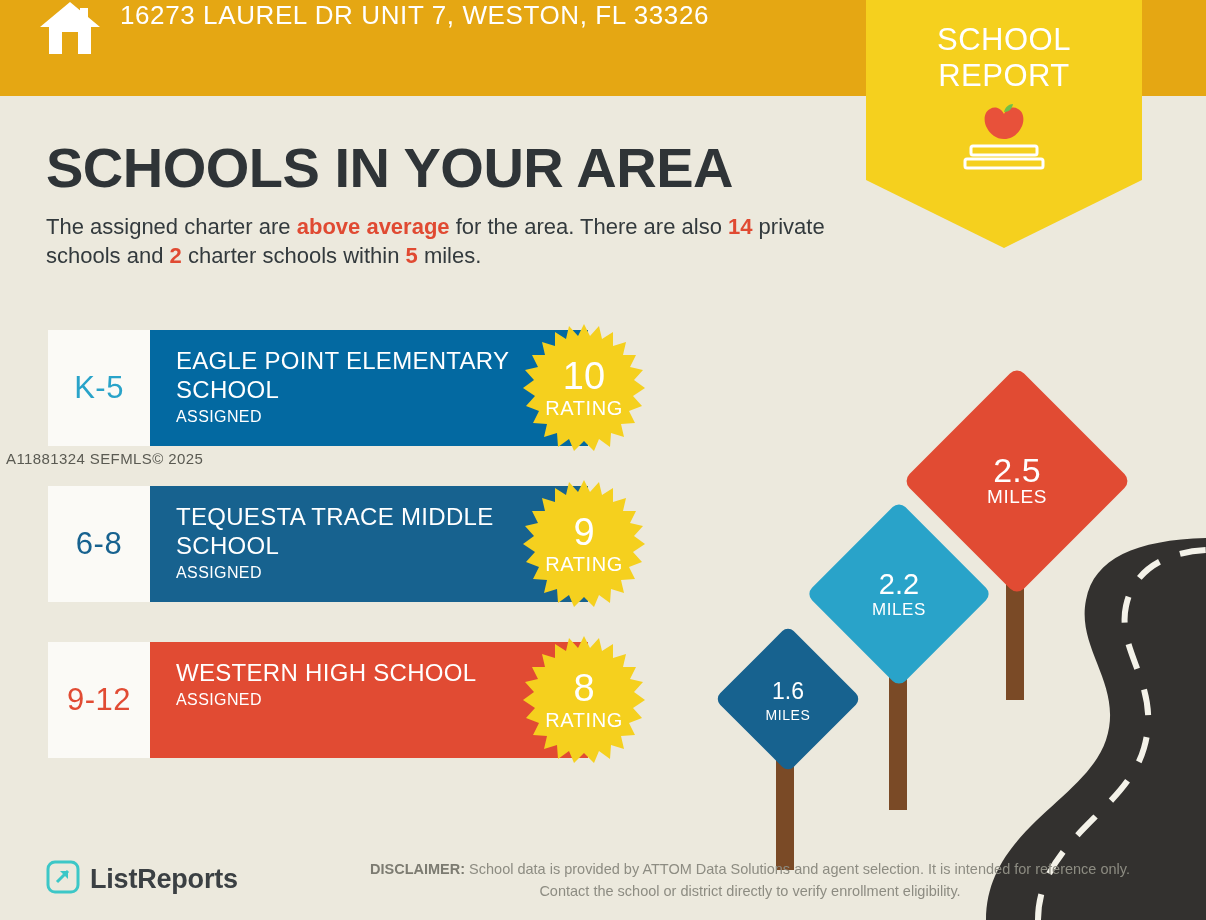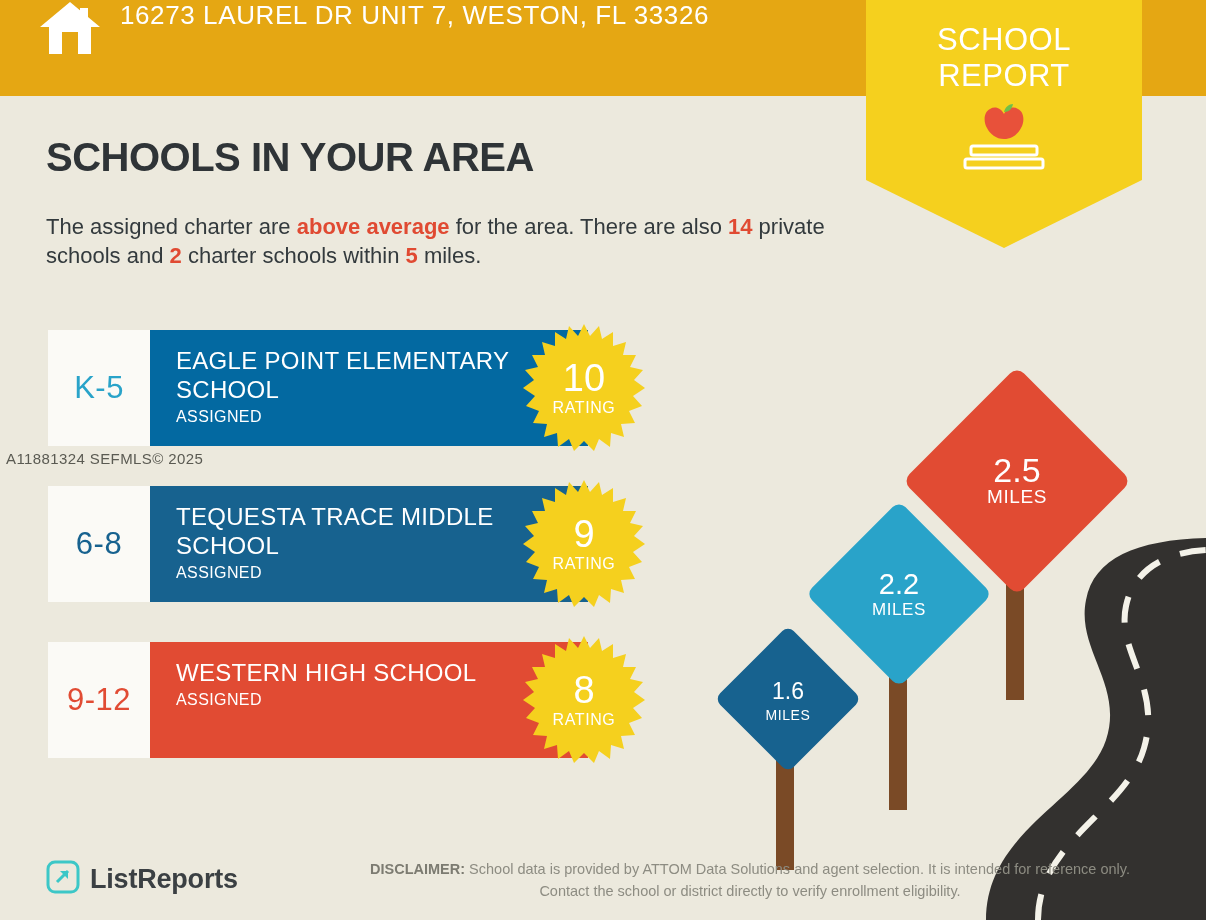--- a/index.html
+++ b/index.html
@@ -80,21 +80,21 @@
     top: 98px;
     width: 276px;
     text-align: center;
   }
 
   
   .headline {
     position: absolute;
     left: 46px;
     top: 135px;
-    font-size: 40px;
+    font-size: 56px;
     font-weight: bold;
     color: #2f3437;
     letter-spacing: -0.5px;
   }
   .subline {
     position: absolute;
     left: 46px;
     top: 212px;
     width: 800px;
     font-size: 22px;
@@ -159,21 +159,21 @@
     left: 0; top: 0;
     width: 132px;
     height: 132px;
     display: flex;
     flex-direction: column;
     align-items: center;
     justify-content: center;
     color: #ffffff;
   }
   .rating-num { font-size: 38px; line-height: 38px; }
-  .rating-lbl { font-size: 16px; letter-spacing: 0.6px; margin-top: 2px; }
+  .rating-lbl { font-size: 20px; letter-spacing: 0.6px; margin-top: 2px; }
 
   
   .mls {
     position: absolute;
     left: 6px;
     top: 450px;
     font-size: 15px;
     color: #5a5a52;
     letter-spacing: 0.4px;
   }

